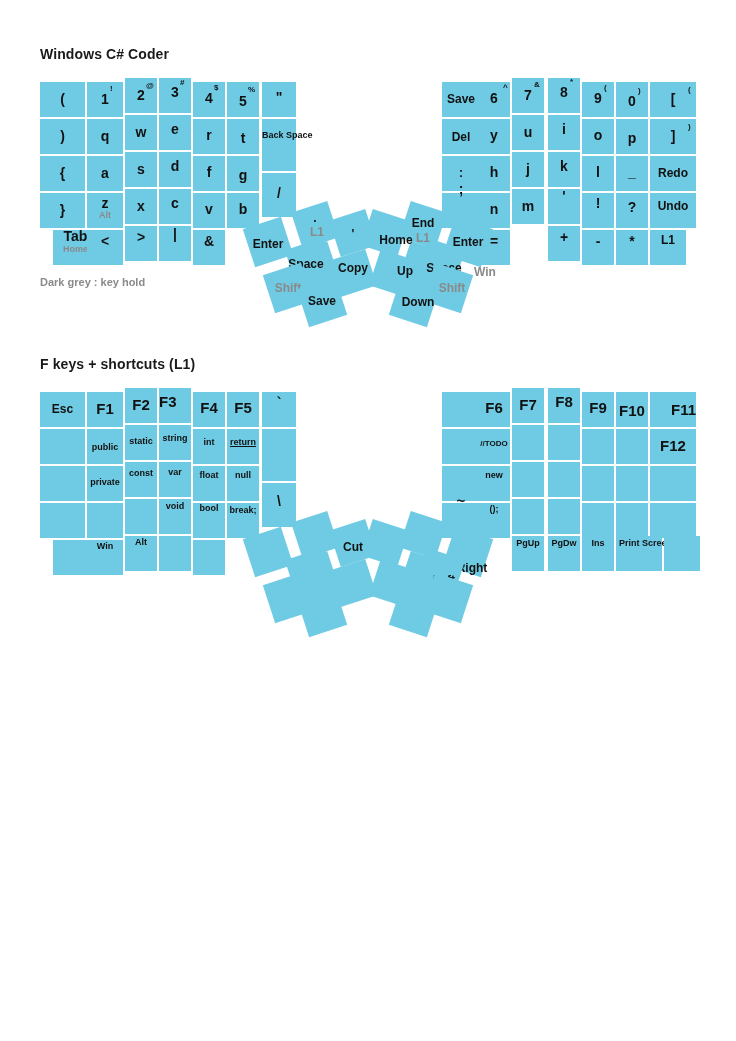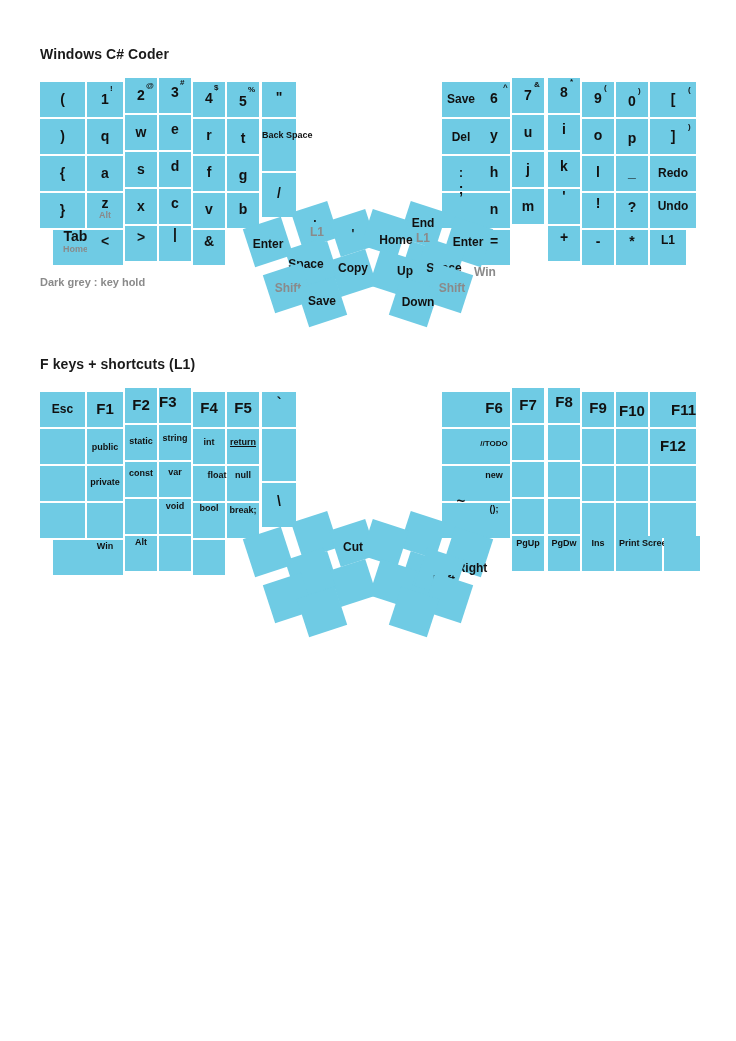--- a/index.html
+++ b/index.html
@@ -282,21 +282,21 @@
 <div class="lbl small" style="left:159px;top:468px;width:32px;text-align:center;">var</div>
 <div class="key" style="left:159px;top:499px;width:32px;height:35px;"></div>
 <div class="lbl small" style="left:159px;top:502px;width:32px;text-align:center;">void</div>
 <div class="key" style="left:159px;top:536px;width:32px;height:35px;"></div>
 
 <div class="key" style="left:193px;top:392px;width:32px;height:35px;"></div>
 <div class="lbl huge" style="left:193px;top:400px;width:32px;text-align:center;">F4</div>
 <div class="key" style="left:193px;top:429px;width:32px;height:35px;"></div>
 <div class="lbl small" style="left:193px;top:438px;width:32px;text-align:center;">int</div>
 <div class="key" style="left:193px;top:466px;width:32px;height:35px;"></div>
-<div class="lbl small" style="left:193px;top:471px;width:48px;text-align:center;">float</div>
+<div class="lbl small" style="left:193px;top:471px;width:32px;text-align:center;">float</div>
 <div class="key" style="left:193px;top:503px;width:32px;height:35px;"></div>
 <div class="lbl small" style="left:193px;top:504px;width:32px;text-align:center;">bool</div>
 <div class="key" style="left:193px;top:540px;width:32px;height:35px;"></div>
 
 <div class="key" style="left:227px;top:392px;width:32px;height:35px;"></div>
 <div class="lbl huge" style="left:227px;top:400px;width:32px;text-align:center;">F5</div>
 <div class="key" style="left:227px;top:429px;width:32px;height:35px;"></div>
 <div class="lbl small" style="left:227px;top:438px;width:32px;text-align:center;text-decoration:underline;">return</div>
 <div class="key" style="left:227px;top:466px;width:32px;height:35px;"></div>
 <div class="lbl small" style="left:227px;top:471px;width:32px;text-align:center;">null</div>

